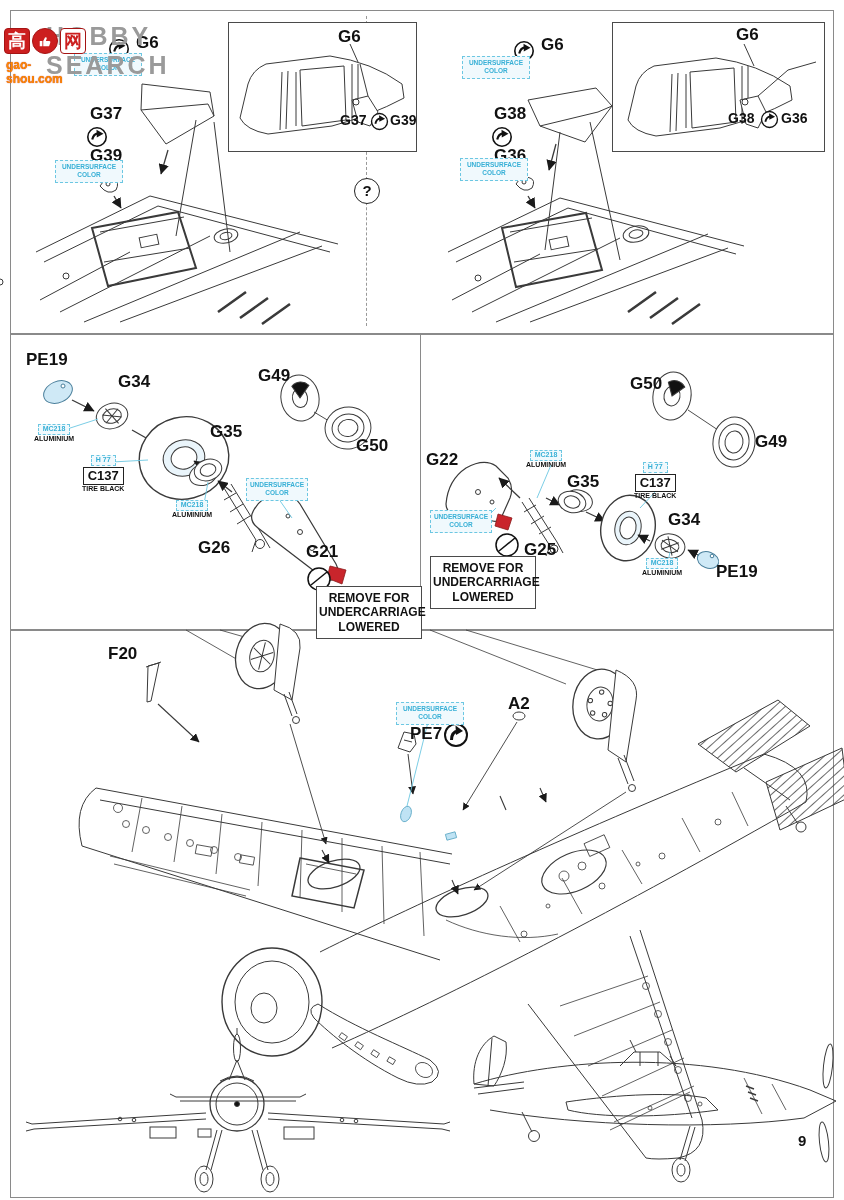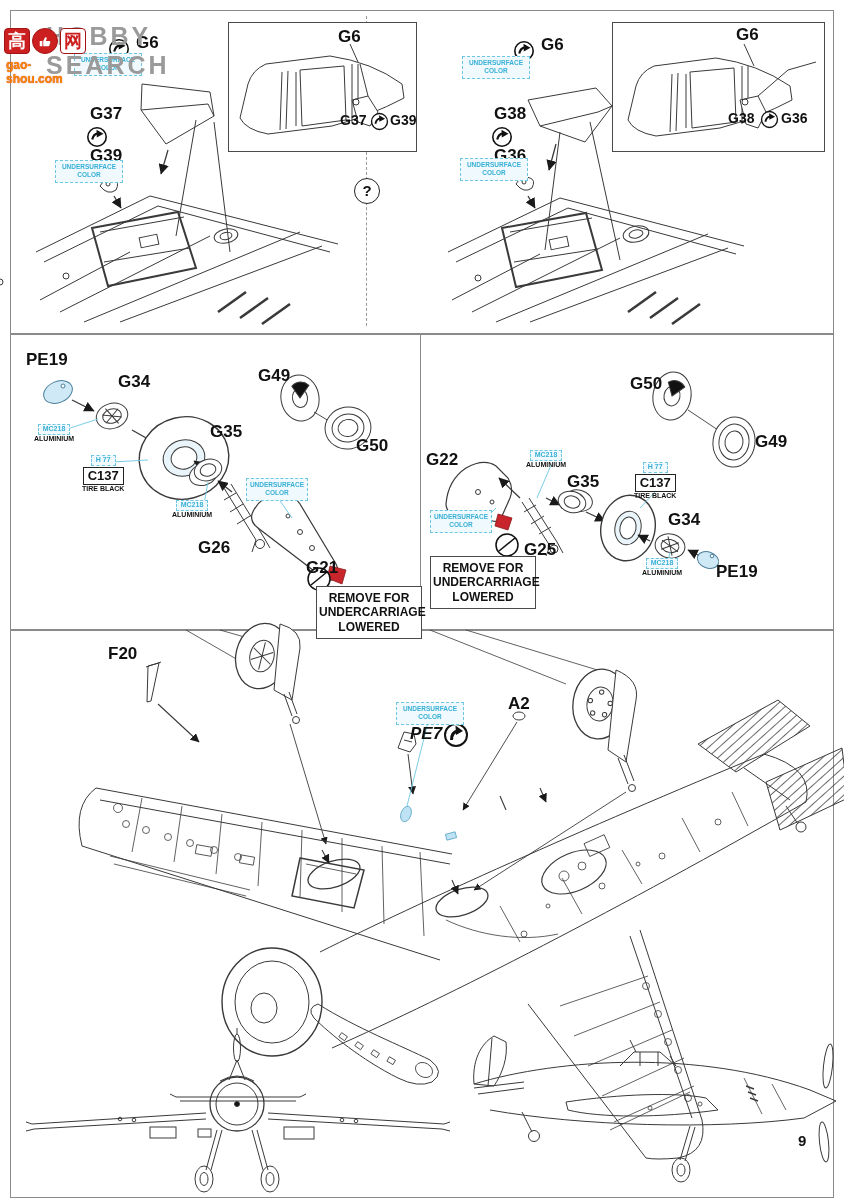--- a/index.html
+++ b/index.html
@@ -486,21 +486,21 @@
     <span class="code2">C137</span><br>
     <span>TIRE BLACK</span>
   </div>
   <div class="plabel" style="left:210px;top:422px;">G35</div>
   <div class="paintchip" style="left:172px;top:500px;">
     <span class="code">MC218</span><br>
     <span>ALUMINIUM</span>
   </div>
   <div class="cyanbox" style="left:246px;top:478px;width:58px;">UNDERSURFACE COLOR</div>
   <div class="plabel" style="left:198px;top:538px;">G26</div>
-  <div class="plabel" style="left:306px;top:542px;margin-top:16px;">G21</div>
+  <div class="plabel" style="left:306px;top:542px;">G21</div>
   <div class="removebox" style="left:316px;top:586px;">REMOVE FOR UNDERCARRIAGE LOWERED</div>
   <div class="plabel" style="left:258px;top:366px;">G49</div>
   <div class="plabel" style="left:356px;top:436px;">G50</div>
 
   <div class="plabel" style="left:630px;top:374px;">G50</div>
   <div class="plabel" style="left:755px;top:432px;">G49</div>
   <div class="plabel" style="left:426px;top:450px;">G22</div>
   <div class="cyanbox" style="left:430px;top:510px;width:58px;">UNDERSURFACE COLOR</div>
   <div class="removebox" style="left:430px;top:556px;">REMOVE FOR UNDERCARRIAGE LOWERED</div>
   <div class="plabel" style="left:524px;top:540px;">G25</div>
@@ -516,21 +516,21 @@
   </div>
   <div class="plabel" style="left:668px;top:510px;">G34</div>
   <div class="paintchip" style="left:642px;top:558px;">
     <span class="code">MC218</span><br>
     <span>ALUMINIUM</span>
   </div>
   <div class="plabel" style="left:716px;top:562px;">PE19</div>
 
   <div class="plabel" style="left:108px;top:644px;">F20</div>
   <div class="cyanbox" style="left:396px;top:702px;">UNDERSURFACE COLOR</div>
-  <div class="plabel" style="left:410px;top:724px;font-style:italic;">PE7</div>
+  <div class="plabel" style="left:410px;top:724px;">PE7</div>
   <div class="plabel" style="left:508px;top:694px;">A2</div>
   <div class="pagenum" style="left:798px;top:1132px;">9</div>
 
   <div class="wm">
     <div class="wm-overlay">HOBBY SEARCH</div>
     <div class="wm-logo">
       <span class="wm-tile">高</span>
       <span class="wm-badge">
         <svg width="14" height="14" viewBox="0 0 16 16">
             <path d="M2 8 h3 v6 H2 z M6 14 V8 l2-4 q2-1 2 1 l-1 3 h4 q1.5 0 1 2 l-1 3 q-.3 1-1.5 1 H6 z" fill="#fff"></path>

